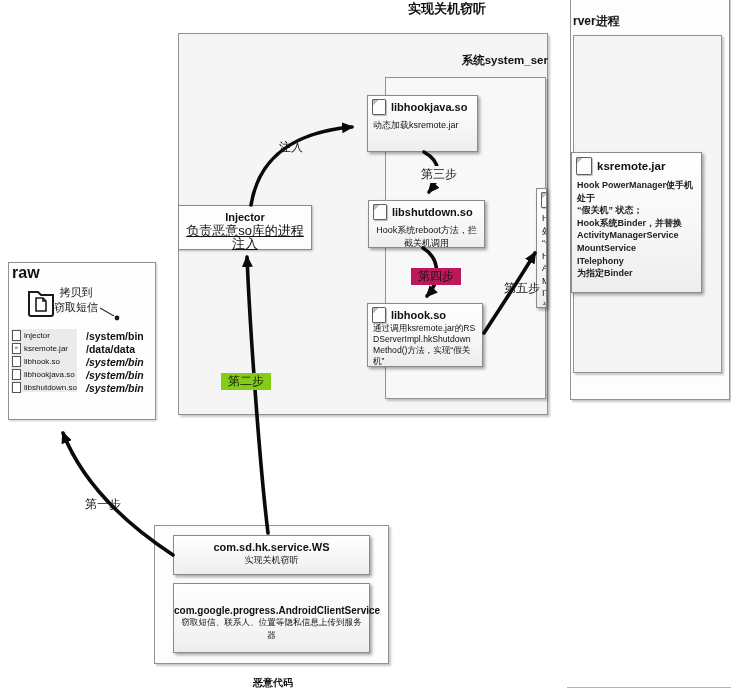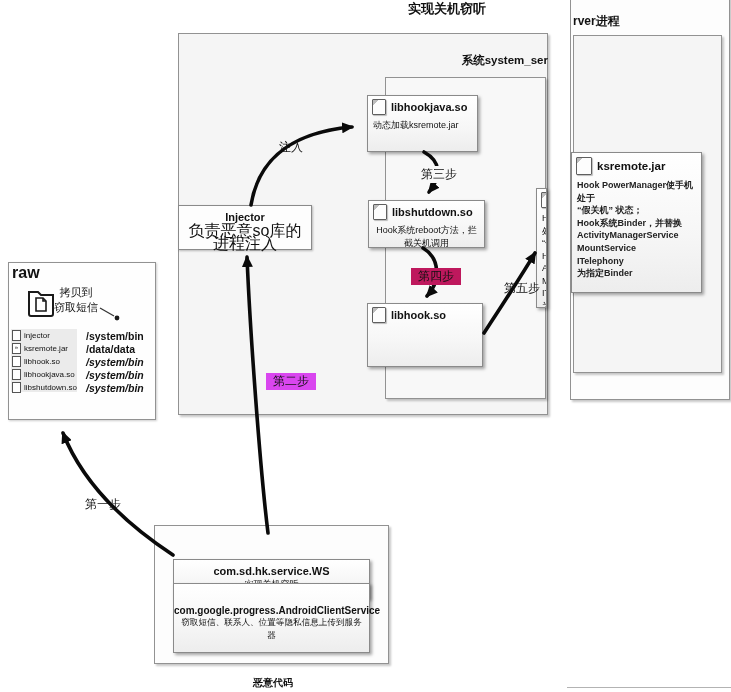--- a/index.html
+++ b/index.html
@@ -57,25 +57,26 @@
       <span class="ttl">libshutdown.so</span>
     </div>
     <div class="bd centered">Hook系统reboot方法，拦截关机调用</div>
   </div>
 
   <div class="filebox" style="left:367px;top:303px;width:116px;height:64px;z-index:10;">
     <div class="hdr" style="padding-bottom:0;">
       <span class="doc-icon"></span>
       <span class="ttl">libhook.so</span>
     </div>
+    <div class="bd breakall" style="padding-top:0;font-size:8.6px;line-height:11px;">通过调用ksremote.jar的RSDServerImpl.hkShutdownMethod()方法，实现“假关机”</div>
   </div>
 
   <div class="filebox" style="left:178px;top:205px;width:134px;height:45px;background:#fdfdfd;box-shadow:1px 1px 2px rgba(0,0,0,0.25);z-index:10;">
     <div class="ttl centered" style="padding-top:5px;">Injector</div>
-    <div class="bd centered" style="font-size:16px;">负责恶意so库的进程注入</div>
+    <div class="bd centered" style="font-size:13px;text-decoration:underline;">负责恶意so库的进程注入</div>
   </div>
 
   <div class="filebox" style="left:536px;top:188px;width:11px;height:120px;overflow:hidden;z-index:11;">
     <div style="width:130px;">
       <div class="hdr">
         <span class="doc-icon"></span>
 
       </div>
       <div class="bd preline">Hook PowerManager使手机处于
 “假关机” 状态；
@@ -136,21 +137,21 @@
     </div>
     <div class="rawrow it">
       <span class="mini-doc"></span>
       <span class="fname">libshutdown.so</span>
       <span class="fpath">/system/bin</span>
     </div>
   </div>
 
   <div class="panel white" style="left:154px;top:525px;width:233px;height:137px;background:#fdfdfd;"></div>
 
-  <div class="filebox" style="left:173px;top:535px;width:197px;height:40px;z-index:10;margin-top:24px;">
+  <div class="filebox" style="left:173px;top:535px;width:197px;height:40px;z-index:10;">
     <div class="ttl centered" style="padding-top:5px;font-size:11px;">com.sd.hk.service.WS</div>
     <div class="bd centered" style="padding-top:1px;">实现关机窃听</div>
   </div>
 
   <div class="filebox" style="left:173px;top:583px;width:197px;height:70px;z-index:10;">
     <div class="ttl centered" style="padding-top:21px;font-size:10px;white-space:nowrap;">com.google.progress.AndroidClientService</div>
     <div class="bd centered" style="padding-top:0;font-size:8.6px;">窃取短信、联系人、位置等隐私信息上传到服务器</div>
   </div>
 
   <div class="biglab centered" style="left:233px;top:676px;width:80px;font-size:10px;">恶意代码</div>
@@ -177,16 +178,16 @@
     <path d="M173,555 C132,528 85,489 63,433" fill="none" stroke="#0a0a0a" stroke-width="3.6" stroke-linecap="round" marker-end="url(#ah)"></path>
 
     <path d="M100,308 L114,316" fill="none" stroke="#333" stroke-width="1.2"></path>
     <circle cx="117" cy="318" r="2.4" fill="#1a1a1a"></circle>
   </svg>
 
   <div class="steplab" style="left:266px;top:139px;">注入</div>
   <div class="steplab" style="left:414px;top:166px;background:#f8f8f8;text-align:center;">第三步</div>
   <div class="steplab" style="left:411px;top:268px;background:#be185d;">第四步</div>
   <div class="steplab" style="left:497px;top:280px;">第五步</div>
-  <div class="steplab" style="left:221px;top:373px;background:#d946ef;margin-left:45px;">第二步</div>
+  <div class="steplab" style="left:221px;top:373px;background:#84cc16;">第二步</div>
   <div class="steplab" style="left:78px;top:496px;">第一步</div>
 
 </div>
 
 </body></html>

